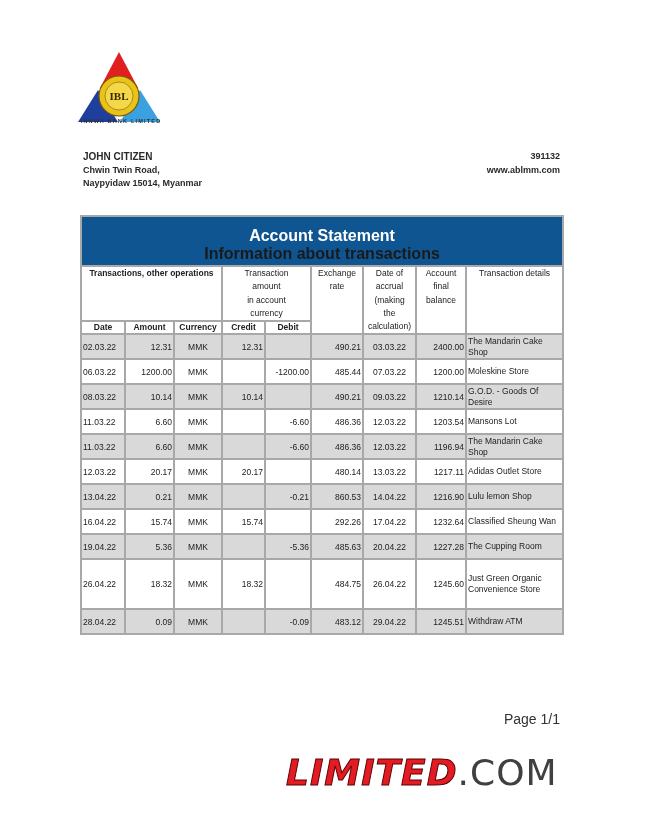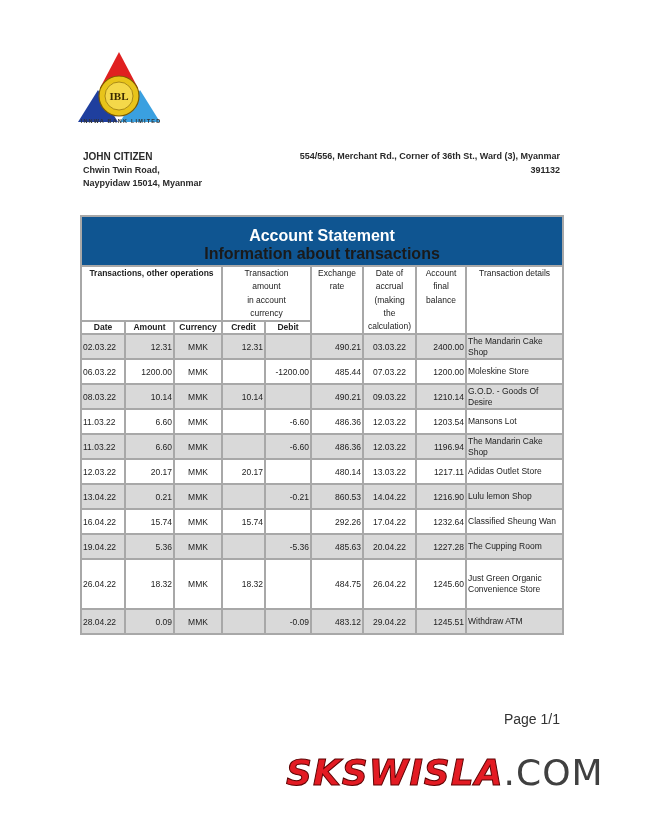--- a/index.html
+++ b/index.html
@@ -44,22 +44,22 @@
 </svg>
 <div class="logo-caption">INNWA BANK LIMITED</div>
 
 <div class="cust">
   <div class="name">JOHN CITIZEN</div>
   <div>Chwin Twin Road,</div>
   <div>Naypyidaw 15014, Myanmar</div>
 </div>
 
 <div class="bank">
-  <div>554/556, Merchant Rd., Corner of 36th St., Ward (3), Myanmar</div>
   <div>391132</div>
+  <div>www.ablmm.com</div>
 </div>
 
 <table class="stmt">
   <colgroup>
     <col style="width:44px">
       <col style="width:49px">
       <col style="width:48px">
       <col style="width:43px">
       <col style="width:46px">
       <col style="width:52px">
@@ -229,14 +229,14 @@
         <td class="ctr">29.04.22</td>
         <td class="num">1245.51</td>
         <td class="det">Withdraw ATM</td>
       </tr>
     </tbody>
 </table>
 
 <div class="page-num">Page 1/1</div>
 
 <div class="watermark">
-  <span class="wm-red">SKSWISLA</span><span class="wm-blue">.COM</span>
+  <span class="wm-red">LIMITED</span><span class="wm-blue">.COM</span>
 </div>
 
 </body></html>

